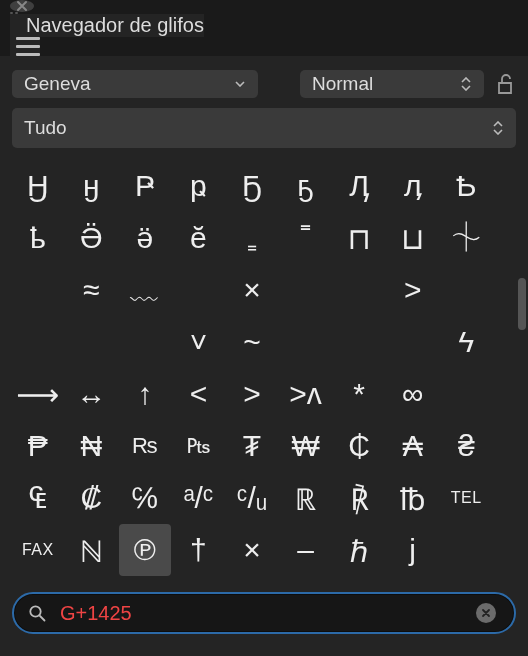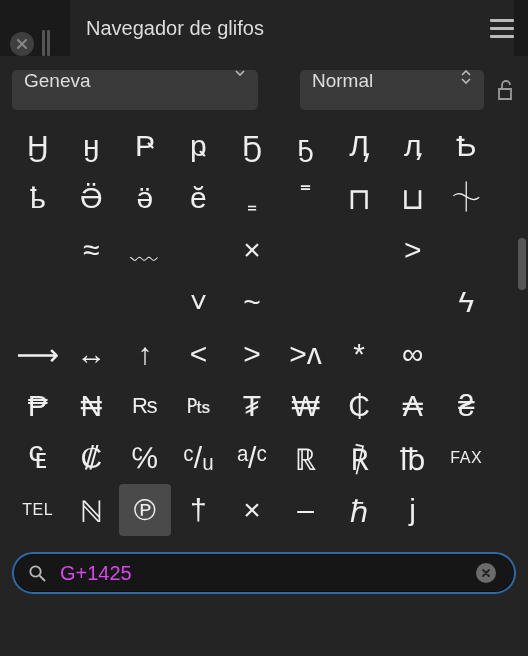--- a/index.html
+++ b/index.html
@@ -7,22 +7,23 @@
     width: 528px; height: 656px;
     background: #1a1a1a;
     font-family: -apple-system, "Helvetica Neue", Arial, sans-serif;
     color: #ccc;
     overflow: hidden;
   }
   
   .header {
     height: 56px;
     display: flex;
-    align-items: flex-end;
+    align-items: flex-start;
     padding: 0 14px 0 10px;
+    flex-direction: column;
   }
   .close-dot {
     width: 24px; height: 24px; border-radius: 50%;
     background: #3f3f3f;
     display: flex; align-items: center; justify-content: center;
     margin-right: 8px;
   }
   .close-dot svg { stroke: #888; }
   .div-handle {
     width: 8px; height: 26px;
@@ -50,22 +51,22 @@
     background: #242424;
     padding: 14px 12px 0 12px;
     height: calc(656px - 56px);
   }
 
   
   .select-row { display: flex; gap: 10px; align-items: center; margin-bottom: 10px; }
   .select {
     background: #3a3a3a;
     border-radius: 5px;
-    height: 40px;
-    display: flex; align-items: flex-start;
+    height: 28px;
+    display: flex; align-items: center;
     padding: 0 12px;
     font-size: 19px; color: #ddd;
   }
   .font-sel { flex: 0 0 246px; justify-content: space-between; }
   .style-sel { flex: 1; justify-content: space-between; margin-left: 32px; }
   .chev { width: 12px; display: flex; flex-direction: column; gap: 2px; align-items: center; }
   .chev svg { display: block; }
   .lock-wrap { width: 22px; display: flex; align-items: center; justify-content: center; }
   .filter-sel {
     background: #3a3a3a; border-radius: 5px;
@@ -107,21 +108,21 @@
     background: #161616;
     border: 2px solid #2c6aa8;
     border-radius: 21px;
     display: flex; align-items: center;
     padding: 0 18px 0 14px;
     box-shadow: 0 0 0 1px rgba(0,0,0,.4) inset;
   }
   .search svg.mag { flex: none; margin-right: 14px; }
   .search-input {
     flex: 1; background: transparent; border: none; outline: none;
-    color: #d946ef; font-size: 20px;
+    color: #ef4444; font-size: 20px;
     font-family: inherit;
     caret-color: #eee;
   }
   .clear-btn {
     width: 20px; height: 20px; border-radius: 50%;
     background: #6b6b6b;
     display: flex; align-items: center; justify-content: center;
   }
 </style>
 </head>
@@ -170,20 +171,31 @@
       </span>
     </div>
     <div class="lock-wrap">
       <svg width="18" height="22" viewBox="0 0 18 22">
         <path d="M3 10 h12 v10 h-12 z" fill="none" stroke="#999" stroke-width="1.8"></path>
         <path d="M6 10 V6 a4 4 0 0 1 8 0" fill="none" stroke="#999" stroke-width="1.8"></path>
       </svg>
     </div>
   </div>
 
+  <div class="filter-sel">
+    <span>Tudo</span>
+    <span class="chev">
+      <svg width="10" height="6" viewBox="0 0 10 6">
+          <path d="M1 5 L5 1 L9 5" fill="none" stroke="#bbb" stroke-width="1.6"></path>
+        </svg>
+      <svg width="10" height="6" viewBox="0 0 10 6">
+          <path d="M1 1 L5 5 L9 1" fill="none" stroke="#bbb" stroke-width="1.6"></path>
+        </svg>
+    </span>
+  </div>
 
   <div class="grid-wrap">
     <div class="glyph-grid" id="glyph-grid">
         <div class="glyph">Ӈ</div>
         <div class="glyph">ӈ</div>
         <div class="glyph">Ҏ</div>
         <div class="glyph">ҏ</div>
         <div class="glyph">Ҕ</div>
         <div class="glyph">ҕ</div>
         <div class="glyph">Ӆ</div>
@@ -230,27 +242,27 @@
         <div class="glyph mid">₨</div>
         <div class="glyph mid">₧</div>
         <div class="glyph">₮</div>
         <div class="glyph">₩</div>
         <div class="glyph">₵</div>
         <div class="glyph">₳</div>
         <div class="glyph">₴</div>
         <div class="glyph">₠</div>
         <div class="glyph">₡</div>
         <div class="glyph">℅</div>
+        <div class="glyph">ᵃ/ᶜ</div>
         <div class="glyph">ᶜ/ᵤ</div>
-        <div class="glyph">ᵃ/ᶜ</div>
         <div class="glyph">ℝ</div>
         <div class="glyph">℟</div>
         <div class="glyph">℔</div>
+        <div class="glyph small">TEL</div>
         <div class="glyph small">FAX</div>
-        <div class="glyph small">TEL</div>
         <div class="glyph">ℕ</div>
         <div class="glyph sel">℗</div>
         <div class="glyph">†</div>
         <div class="glyph">×</div>
         <div class="glyph">–</div>
         <div class="glyph">ℏ</div>
         <div class="glyph">j</div>
       </div>
     <div class="scroll-thumb"></div>
   </div>

